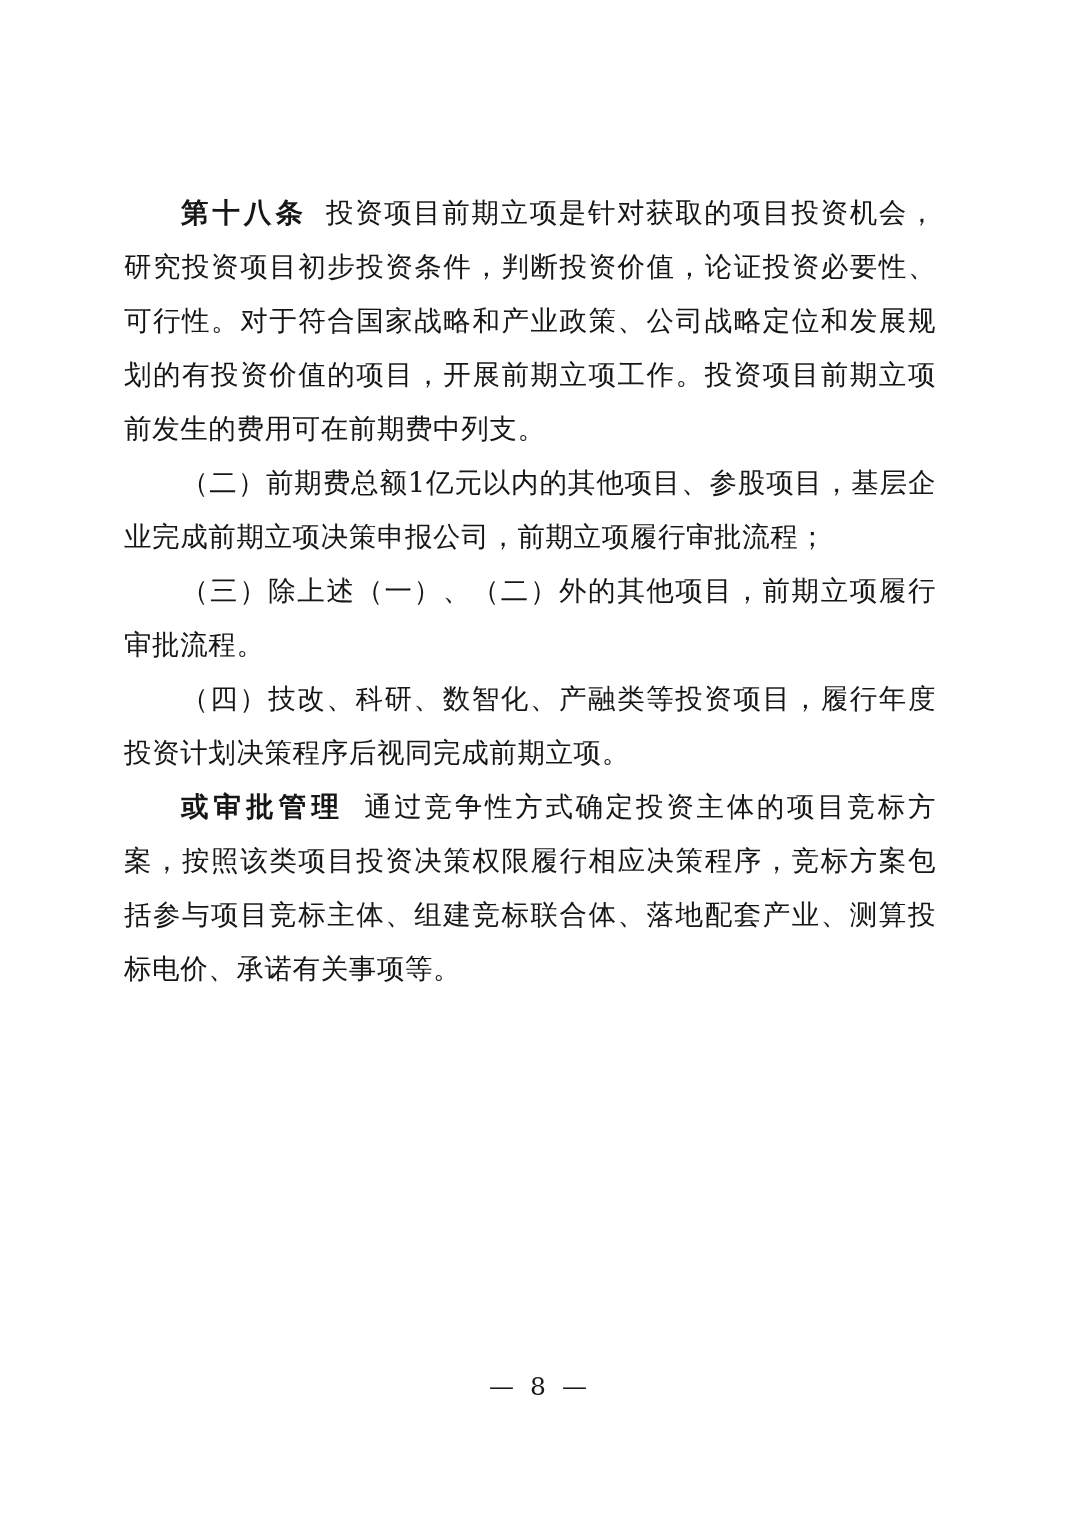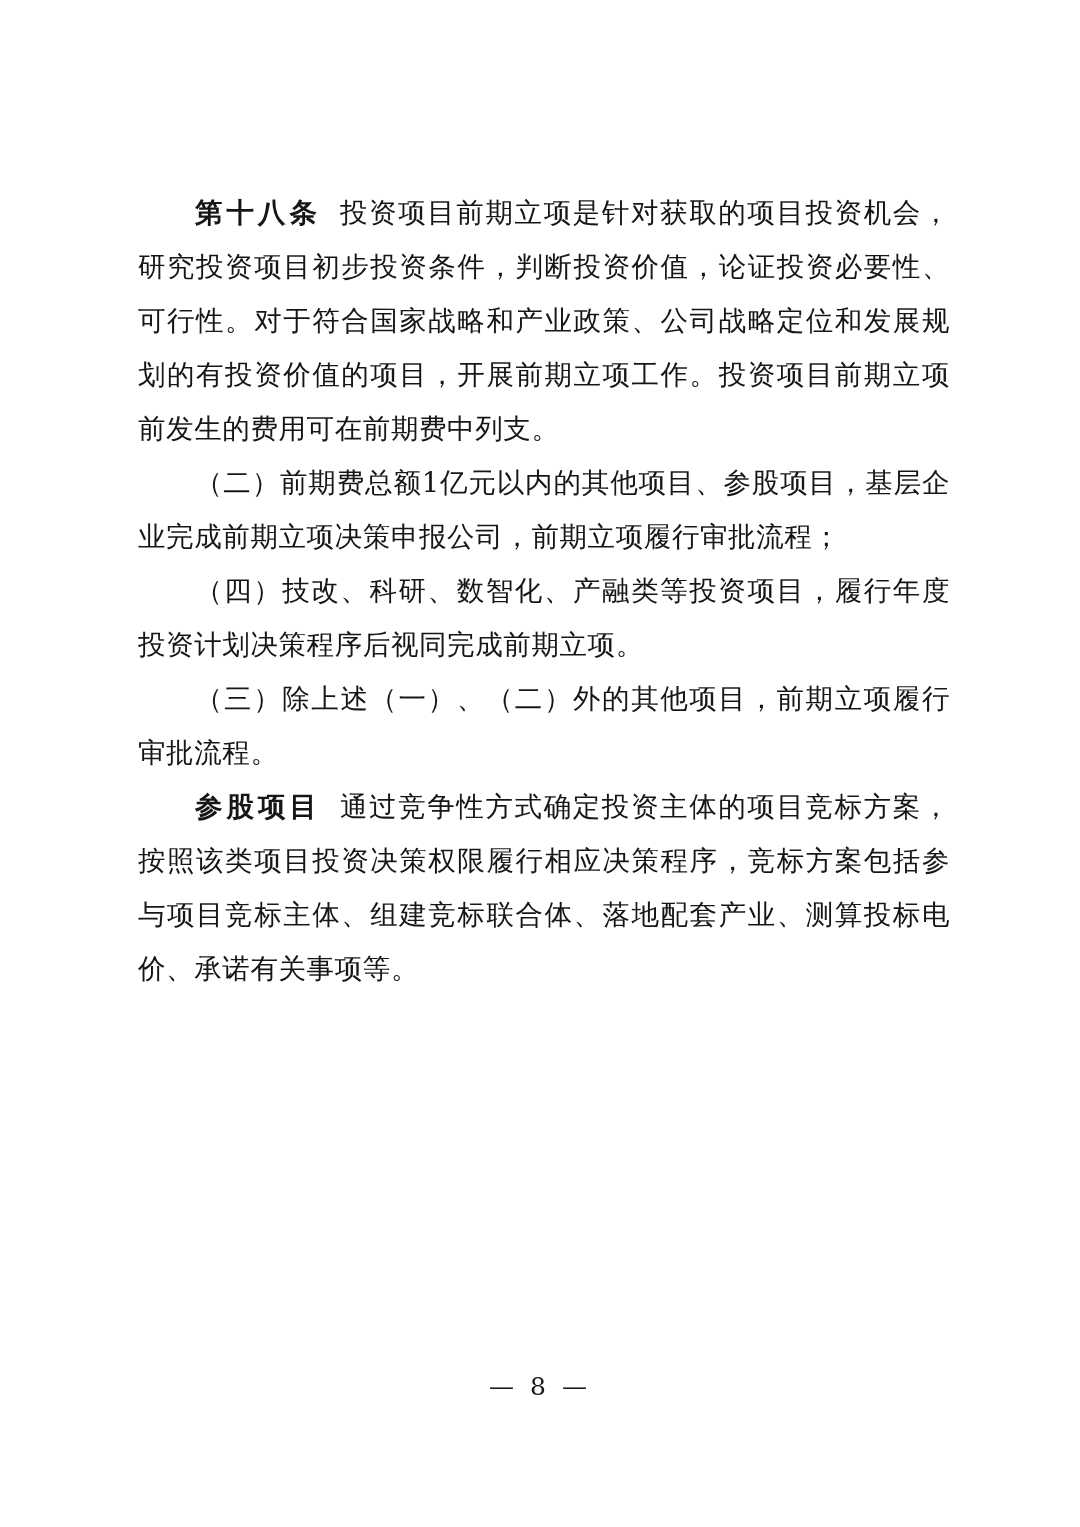--- a/index.html
+++ b/index.html
@@ -12,21 +12,21 @@
     width: 1080px;
     height: 1527px;
     background: #ffffff;
     box-sizing: border-box;
     font-family: "DejaVu Serif", serif;
     color: #1a1a1a;
     overflow: hidden;
   }
   .content {
     position: absolute;
-    left: 138px;
+    left: 124px;
     top: 185px;
     width: 812px;
   }
   .para {
     font-family: "DejaVu Serif", serif;
     font-size: 27.5px;
     line-height: 54px;
     letter-spacing: 0.6px;
     text-align: justify;
     text-justify: inter-ideograph;
@@ -63,23 +63,23 @@
 <div class="page">
 
   <div class="content">
 
     <p class="para"><span class="article-head">第十八条</span><span class="gap-after-head"></span><span>投资项目前期立项是针对获取的项目投资机会，研究投资项目初步投资条件，判断投资价值，论证投资必要性、可行性。对于符合国家战略和产业政策、公司战略定位和发展规划的有投资价值的项目，开展前期立项工作。投资项目前期立项前发生的费用可在前期费中列支。</span></p>
 
 
 
     <p class="para noindent"><span>（二）前期费总额1亿元以内的其他项目、参股项目，基层企业完成前期立项决策申报公司，前期立项履行审批流程；</span></p>
 
+    <p class="para noindent"><span>（三）除上述（一）、（二）外的其他项目，前期立项履行审批流程。</span></p>
+
     <p class="para noindent"><span>（四）技改、科研、数智化、产融类等投资项目，履行年度投资计划决策程序后视同完成前期立项。</span></p>
 
-    <p class="para noindent"><span>（三）除上述（一）、（二）外的其他项目，前期立项履行审批流程。</span></p>
-
-    <p class="para"><span class="article-head">参股项目</span><span class="gap-after-head"></span><span>通过竞争性方式确定投资主体的项目竞标方案，按照该类项目投资决策权限履行相应决策程序，竞标方案包括参与项目竞标主体、组建竞标联合体、落地配套产业、测算投标电价、承诺有关事项等。</span></p>
+    <p class="para"><span class="article-head">或审批管理</span><span class="gap-after-head"></span><span>通过竞争性方式确定投资主体的项目竞标方案，按照该类项目投资决策权限履行相应决策程序，竞标方案包括参与项目竞标主体、组建竞标联合体、落地配套产业、测算投标电价、承诺有关事项等。</span></p>
 
   </div>
 
   <div class="footer">— 8 —</div>
 
 </div>
 
 </body></html>

